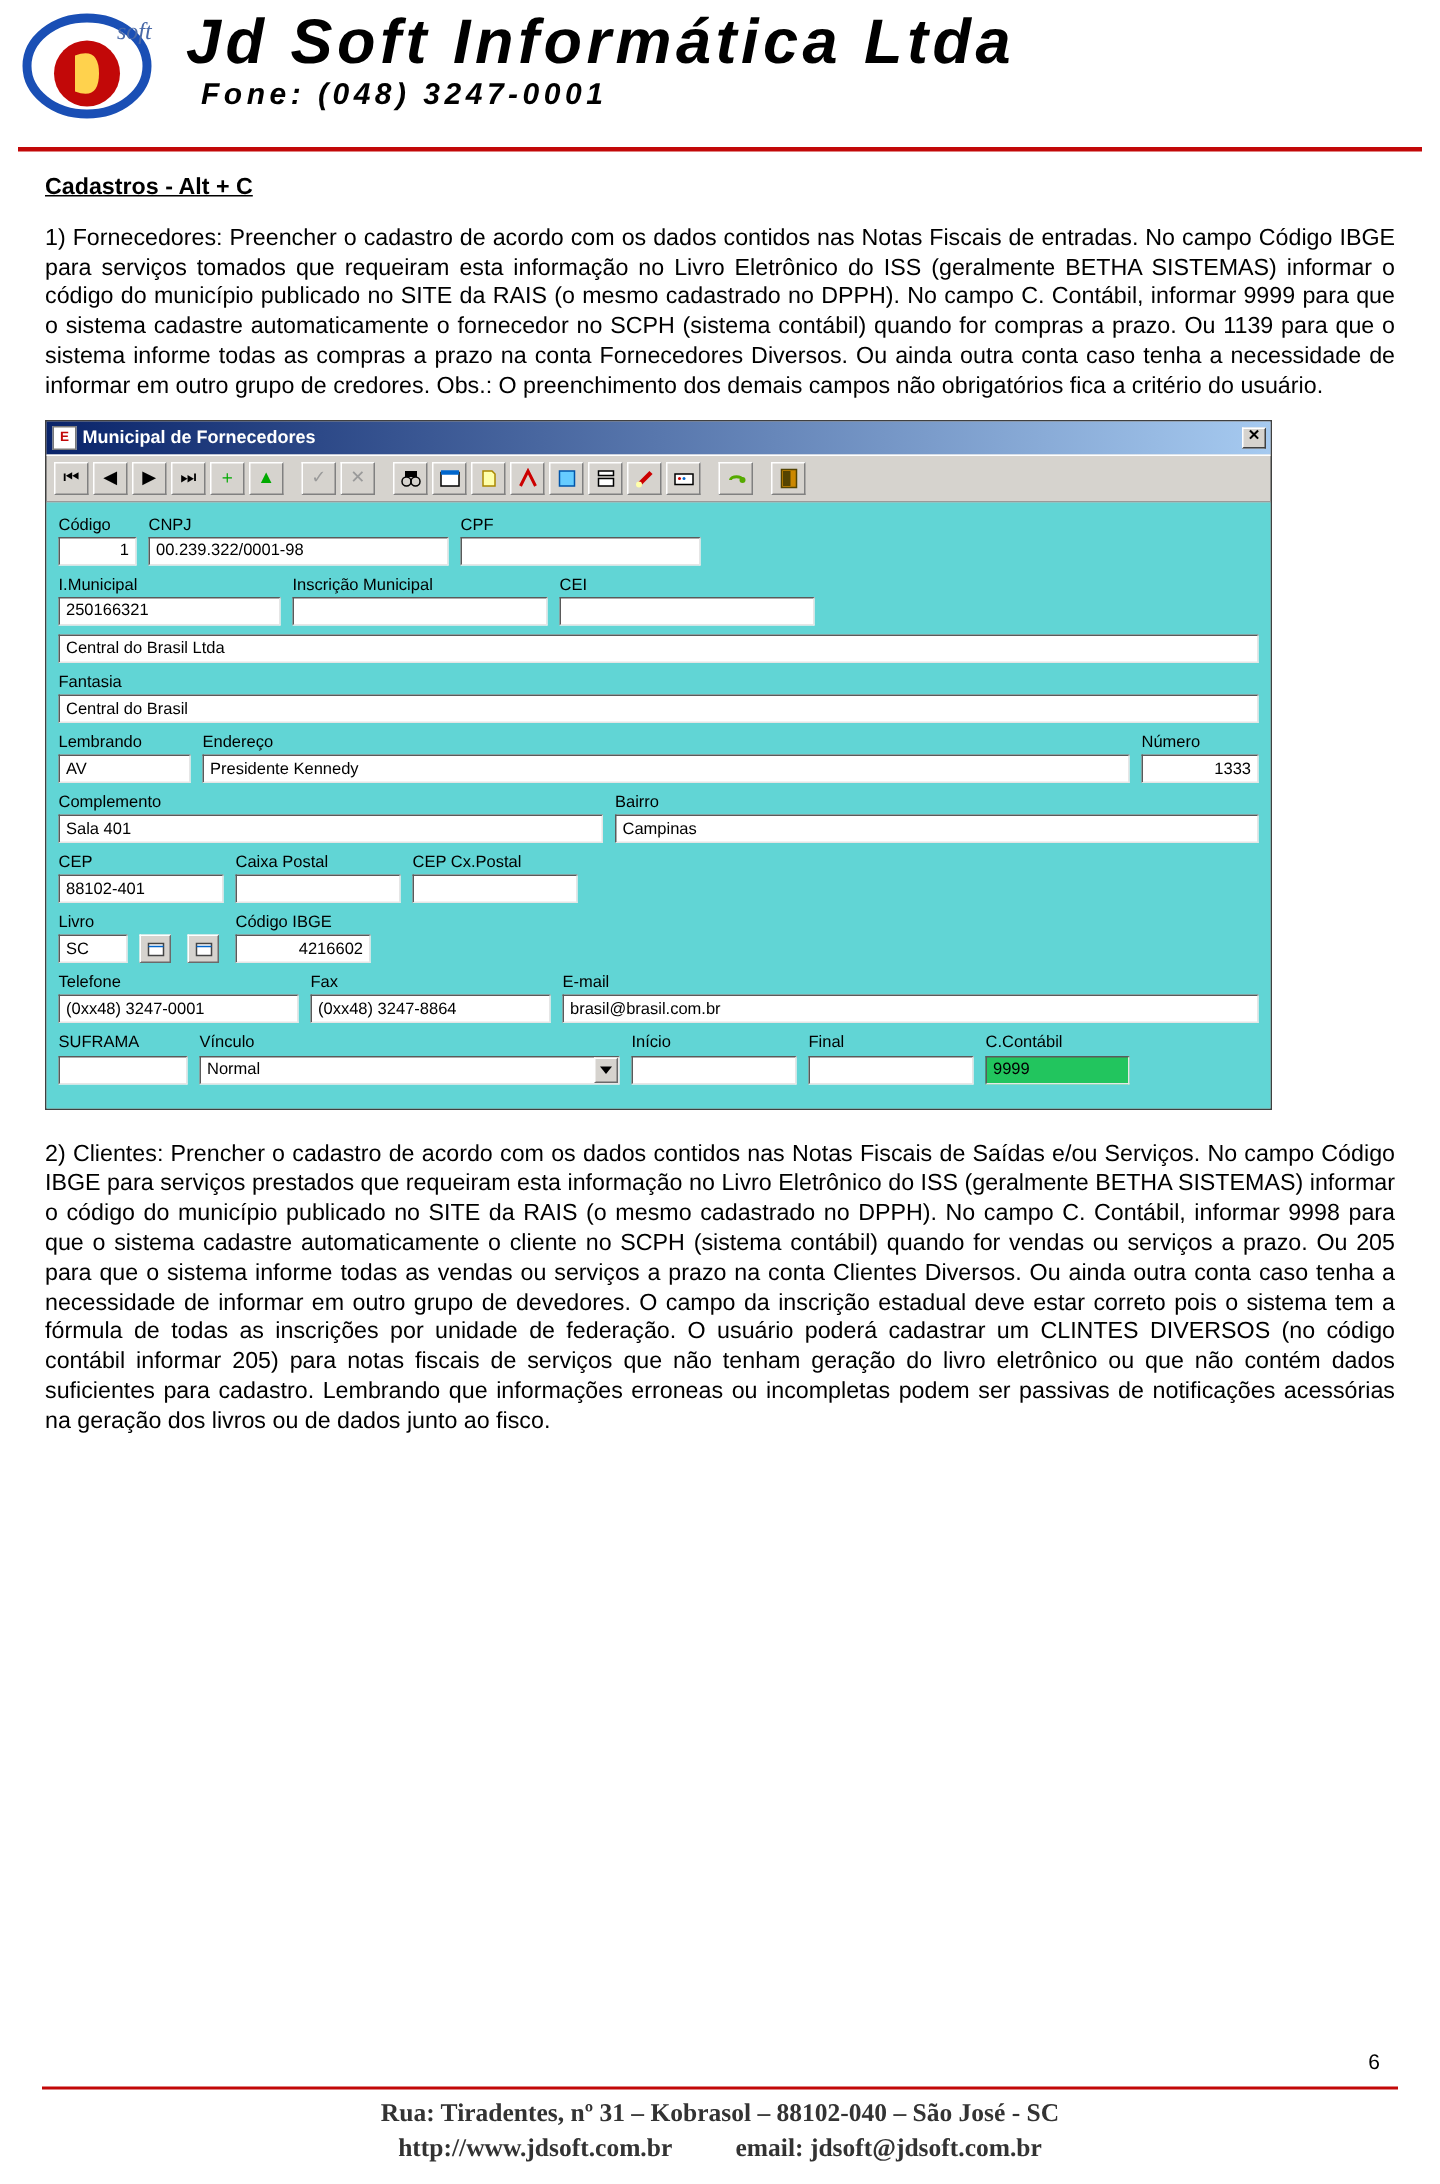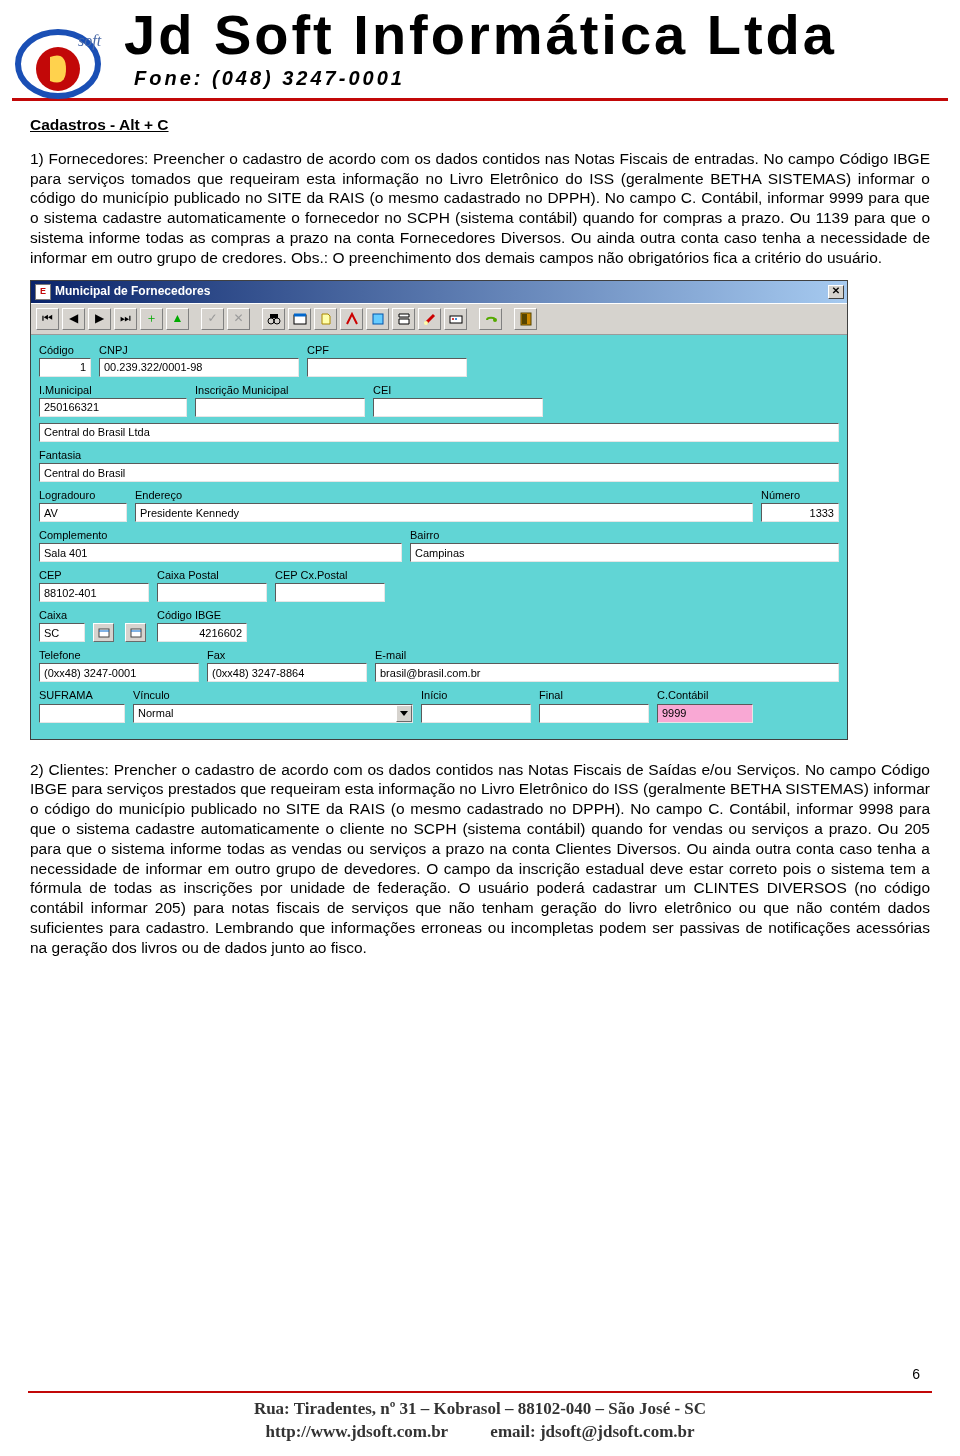--- a/index.html
+++ b/index.html
@@ -12,28 +12,29 @@
     position: relative;
   }
   
   .header {
     position: relative;
     padding: 6px 12px 0 12px;
     height: 98px;
   }
   .logo {
     position: absolute;
-    left: 8px; top: 24px;
+    left: 8px; top: 4px;
     width: 100px; height: 84px;
   }
   .logo svg { display: block; }
   .company-name {
     font-family: "Arial Black", Arial, sans-serif;
+    font-style: italic;
     font-weight: 900;
-    font-size: 56px;
+    font-size: 42px;
     letter-spacing: 3px;
     color: #000;
     margin-left: 112px;
     line-height: 1.05;
   }
   .phone {
     font-family: Arial, sans-serif;
     font-style: italic;
     font-weight: bold;
     font-size: 20px;
@@ -145,21 +146,21 @@
     background: #fff;
     border-top: 1px solid #5a5a5a;
     border-left: 1px solid #5a5a5a;
     border-right: 1px solid #e6e6e6;
     border-bottom: 1px solid #e6e6e6;
     padding: 2px 4px;
     font: 11px "MS Sans Serif", Arial, sans-serif;
     color: #000;
   }
   .txt.ralign { text-align: right; }
-  .hlcyan { background: #f9a8d4; }
+  .hlcyan { background: #22c55e; }
   .btn3d {
     width: 21px; height: 19px;
     border: 1px solid #fff;
     border-right-color: #6a6a6a;
     border-bottom-color: #6a6a6a;
     background: #d6d3ce;
     display: flex; align-items: center; justify-content: center;
     font-size: 11px;
   }
   .combo { position: relative; }
@@ -355,21 +356,21 @@
 
       <div class="row">
         <div class="field" style="flex:1">
           <label>Fantasia</label>
           <input class="txt" value="Central do Brasil" style="">
         </div>
       </div>
 
       <div class="row">
         <div class="field" style="width:88px">
-          <label>Logradouro</label>
+          <label>Lembrando</label>
           <input class="txt" value="AV" style="">
         </div>
         <div class="field" style="flex:1">
           <label>Endereço</label>
           <input class="txt" value="Presidente Kennedy" style="">
         </div>
         <div class="field" style="width:78px">
           <label>Número</label>
           <input class="txt ralign" value="1333" style="">
         </div>
@@ -396,21 +397,21 @@
           <input class="txt" value="" style="">
         </div>
         <div class="field" style="width:110px">
           <label>CEP Cx.Postal</label>
           <input class="txt" value="" style="">
         </div>
       </div>
 
       <div class="row">
         <div class="field" style="width:46px">
-          <label>Caixa</label>
+          <label>Livro</label>
           <input class="txt" value="SC" style="">
         </div>
         <div class="field" style="width:24px;justify-content:flex-end">
           <label>&nbsp;</label>
           <div class="btn3d">
             <svg width="12" height="12" viewBox="0 0 12 12">
                 <rect x="1" y="2" width="10" height="8" fill="#fff" stroke="#444"></rect>
                 <path d="M1 4 H11" stroke="#06c"></path>
               </svg>
           </div>

